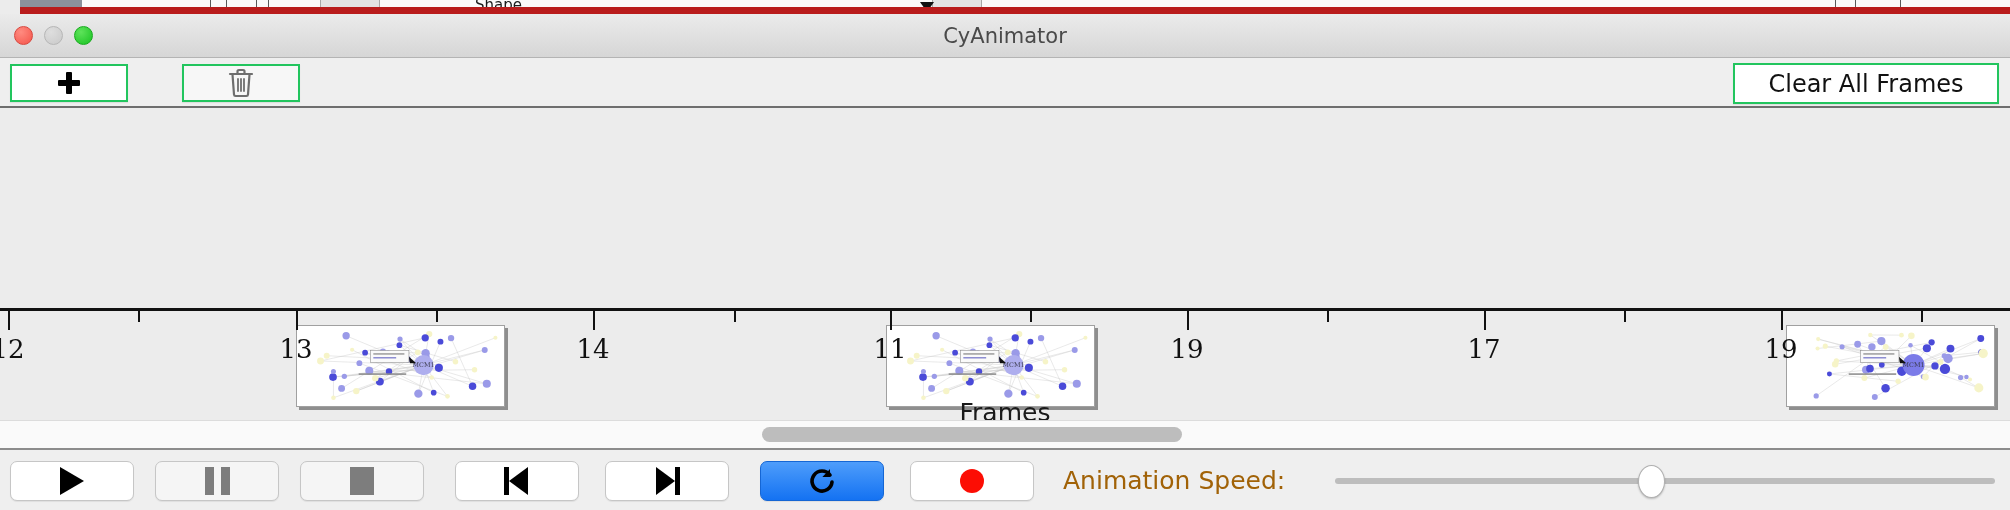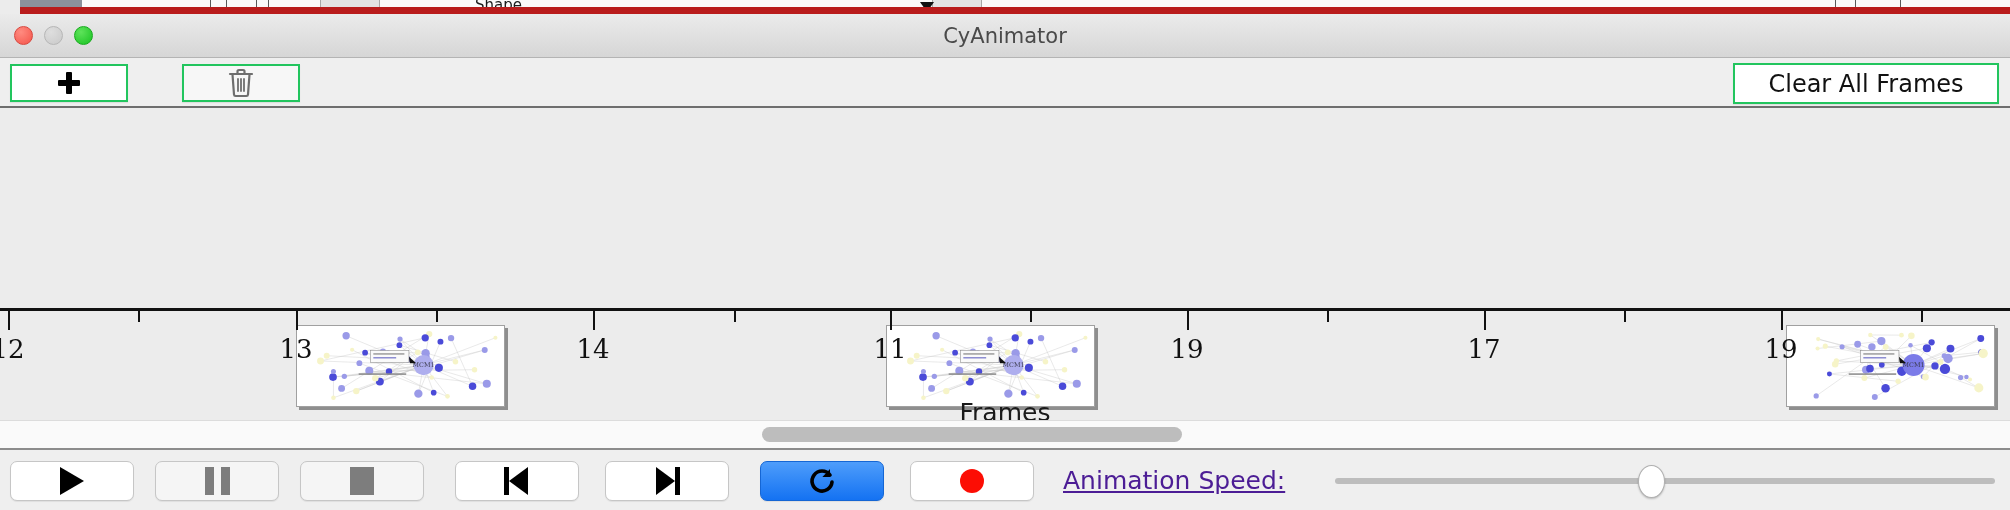--- a/index.html
+++ b/index.html
@@ -168,24 +168,23 @@
   .skip-glyph .bar { position: absolute; top: 0; width: 5px; height: 28px; background: #000; }
   .skip-glyph .tri { position: absolute; top: 0; width: 0; height: 0;
     border-top: 14px solid transparent; border-bottom: 14px solid transparent; }
   .skip-back .bar { left: 0; }
   .skip-back .tri { left: 5px; border-right: 19px solid #000; }
   .skip-fwd .bar  { right: 0; }
   .skip-fwd .tri  { right: 5px; border-left: 19px solid #000; }
   .record-glyph { width: 24px; height: 24px; border-radius: 50%; background: #fc0d04; }
   .speed-label {
     position: absolute; left: 1063px; top: 11px; height: 40px; line-height: 40px;
-    font-size: 25px; color: #4c1d95;
+    font-size: 25px; color: #a16207;
     font-family: "DejaVu Sans", "Liberation Sans", sans-serif;
     white-space: nowrap;
-    text-decoration: underline;
   }
   .slider { position: absolute; left: 1335px; top: 11px; width: 660px; height: 40px; }
   .slider-track {
     position: absolute; left: 0; top: 17px; width: 660px; height: 6px;
     background: #bdbdbd; border-radius: 3px;
   }
   .slider-thumb {
     position: absolute; top: 4px; left: 303px; width: 27px; height: 33px;
     background: #ffffff; border: 1px solid #b0b0b0; border-radius: 50%;
     box-shadow: 0 1px 2px rgba(0,0,0,0.22);

